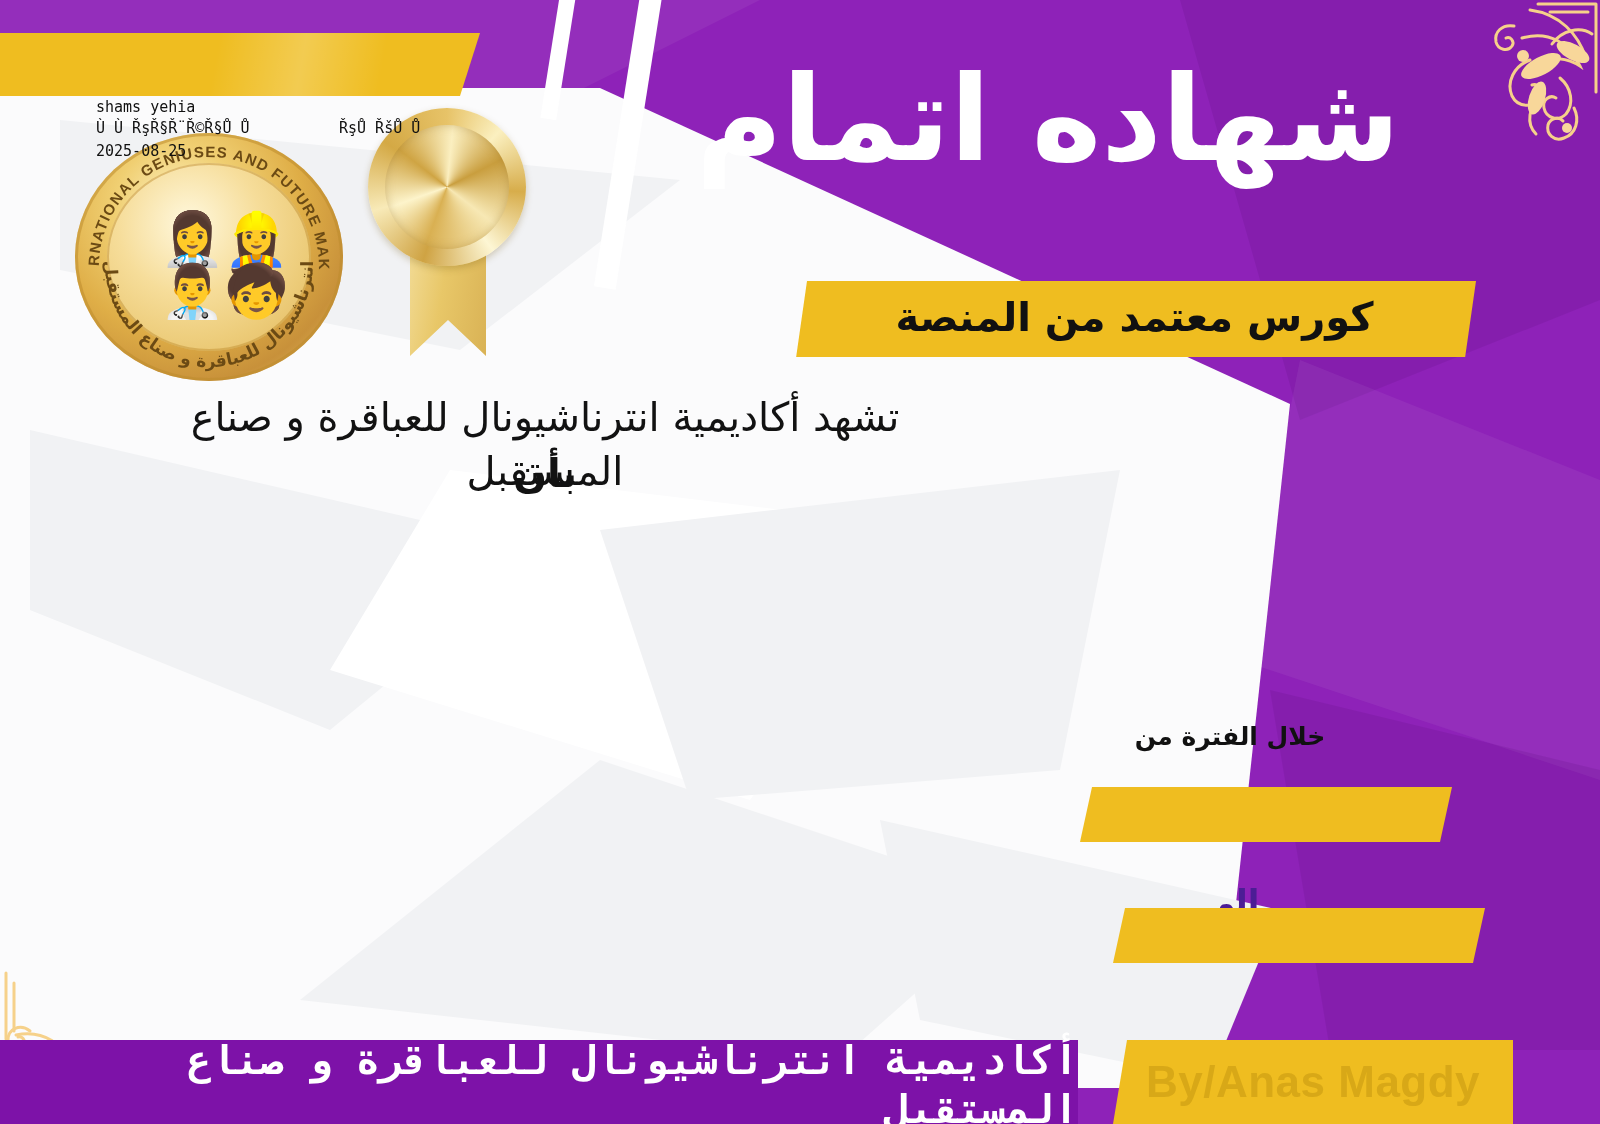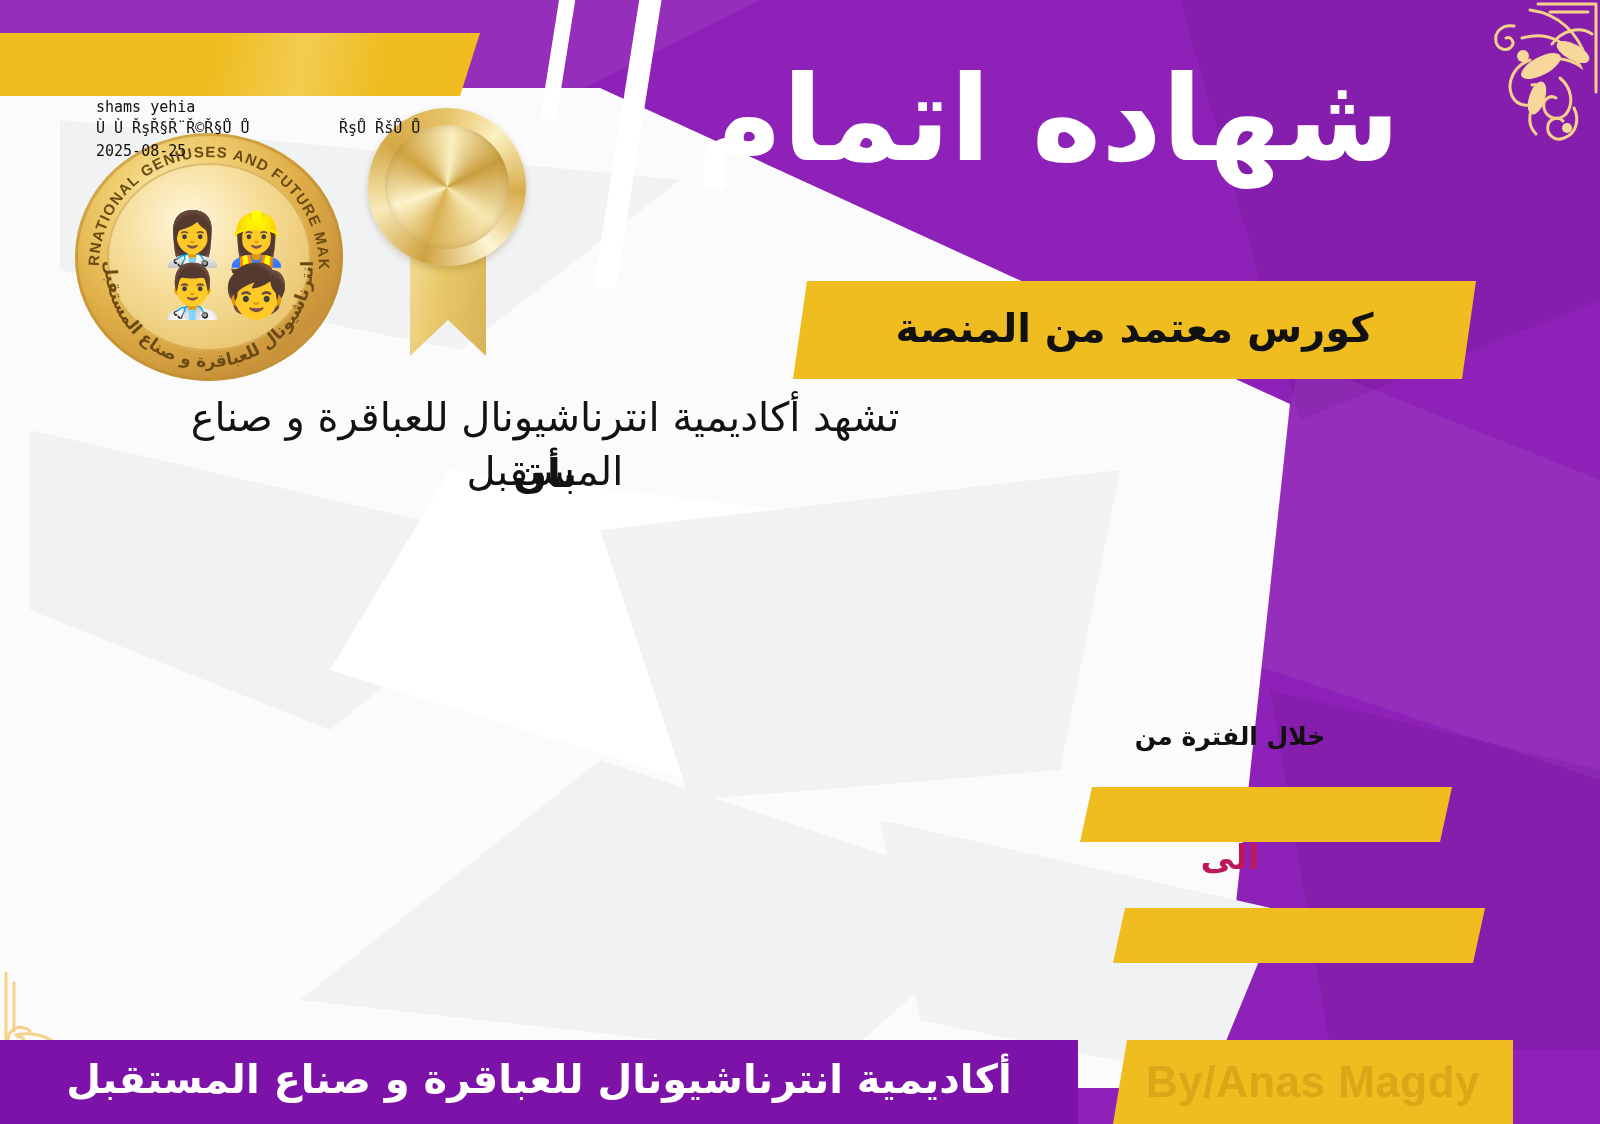--- a/index.html
+++ b/index.html
@@ -65,21 +65,21 @@
     font-weight:700;
     line-height:1.05;
     letter-spacing:-1px;
     white-space:nowrap;
   }
 
   
   .ribbon-acc{
     position:absolute;
     left:793px;top:281px;
-    width:683px;height:98px;
+    width:683px;height:76px;
     background:#EFBD20;
     clip-path:polygon(14px 0, 683px 0, 669px 98px, 0 98px);
     display:flex;align-items:center;justify-content:center;
   }
   .ribbon-acc span{
     color:#111;font-size:40px;font-weight:700;
     transform:translateY(-2px);
   }
 
   
@@ -148,35 +148,35 @@
   .lbl-from{
     position:absolute;left:1060px;top:722px;width:340px;
     text-align:center;color:#111;font-size:25px;font-weight:700;
   }
   .field-from{
     position:absolute;left:1080px;top:787px;width:372px;height:55px;
     background:#EFBD20;
     clip-path:polygon(12px 0,372px 0,360px 55px,0 55px);
   }
   .lbl-to{
-    position:absolute;left:1060px;top:837px;width:340px;
-    text-align:center;color:#be185d;font-size:34px;font-weight:700;
+    position:absolute;left:1060px;top:882px;width:340px;
+    text-align:center;color:#4c1d95;font-size:34px;font-weight:700;
   }
   .field-to{
     position:absolute;left:1113px;top:908px;width:372px;height:55px;
     background:#EFBD20;
     clip-path:polygon(12px 0,372px 0,360px 55px,0 55px);
   }
 
   
   .footer-bar{
     position:absolute;left:0;top:1040px;
     width:1078px;height:84px;
     background:#7D12A8;
-    display:flex;align-items:center;justify-content:center;
+    display:flex;align-items:flex-start;justify-content:center;font-family:Liberation Mono, monospace;
   }
   .footer-bar span{
     color:#fff;font-size:40px;font-weight:700;transform:translateY(-3px);
   }
   .footer-gold{
     position:absolute;left:1113px;top:1040px;
     width:400px;height:84px;
     background:#EFBD20;
     clip-path:polygon(14px 0,400px 0,400px 84px,0 84px);
     display:flex;align-items:center;justify-content:center;

